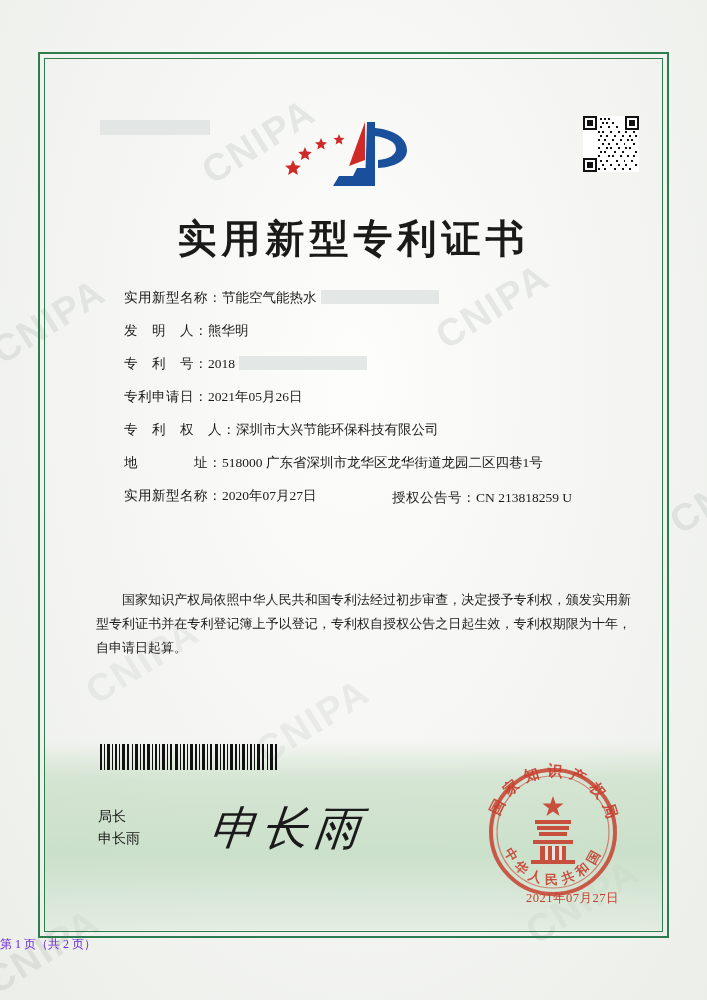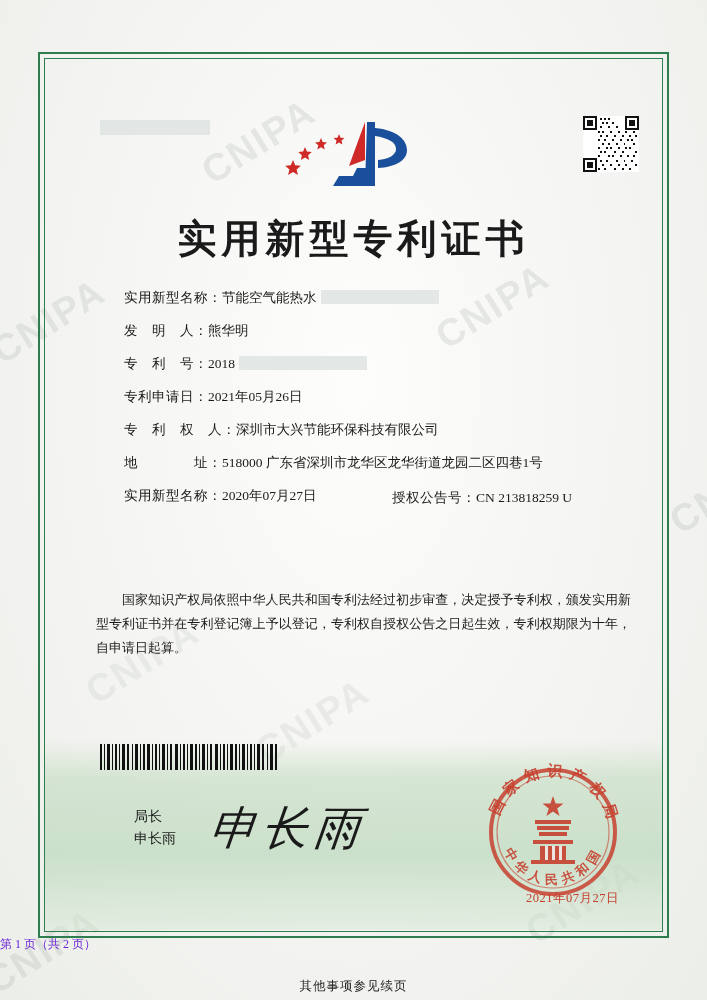--- a/index.html
+++ b/index.html
@@ -167,21 +167,20 @@
     width: 180px;
   }
 
   .sig-label {
     position: absolute;
     left: 98px;
     top: 806px;
     font-size: 14px;
     line-height: 22px;
     color: #1b1b1b;
-    margin-left: 36px;
   }
   .signature {
     position: absolute;
     left: 210px;
     top: 798px;
     font-size: 46px;
     color: #1a1a1a;
     font-family: "DejaVu Serif", serif;
     font-style: italic;
     letter-spacing: 6px;
@@ -468,14 +467,13 @@
         <textPath href="#arcTop" startOffset="9%">国家知识产权局</textPath>
       </text>
       <text font-size="13" font-weight="bold" fill="#c7402f" letter-spacing="5" font-family="'DejaVu Serif', serif" opacity="0.9">
         <textPath href="#arcBot" startOffset="12%">中华人民共和国</textPath>
       </text>
     </svg>
   </div>
   <div class="seal-date">2021年07月27日</div>
 
   <div class="page-num">第 1 页（共 2 页）</div>
-  <div class="footer-note">其他事项参见续页</div>
 </div>
 
 </body></html>

